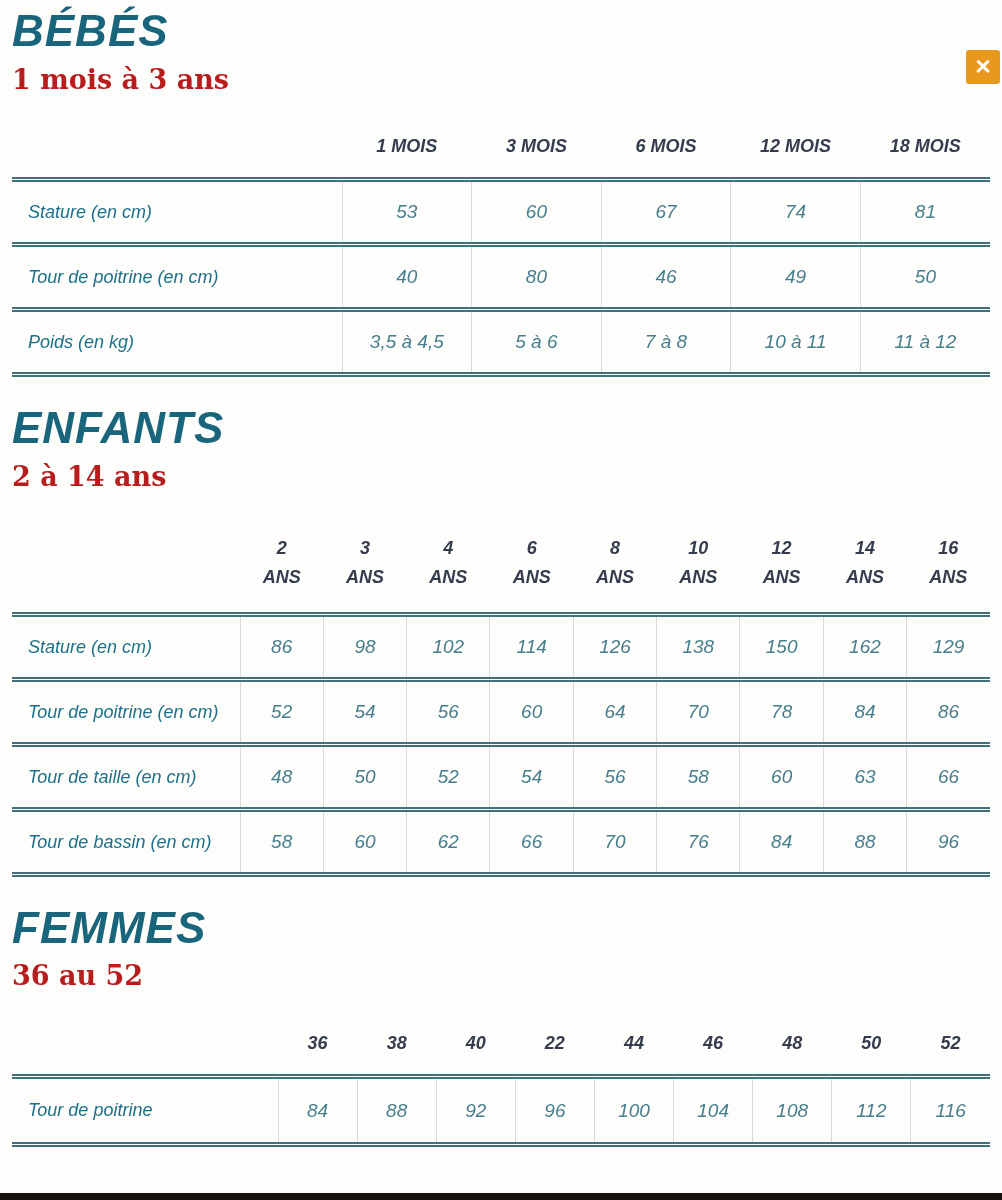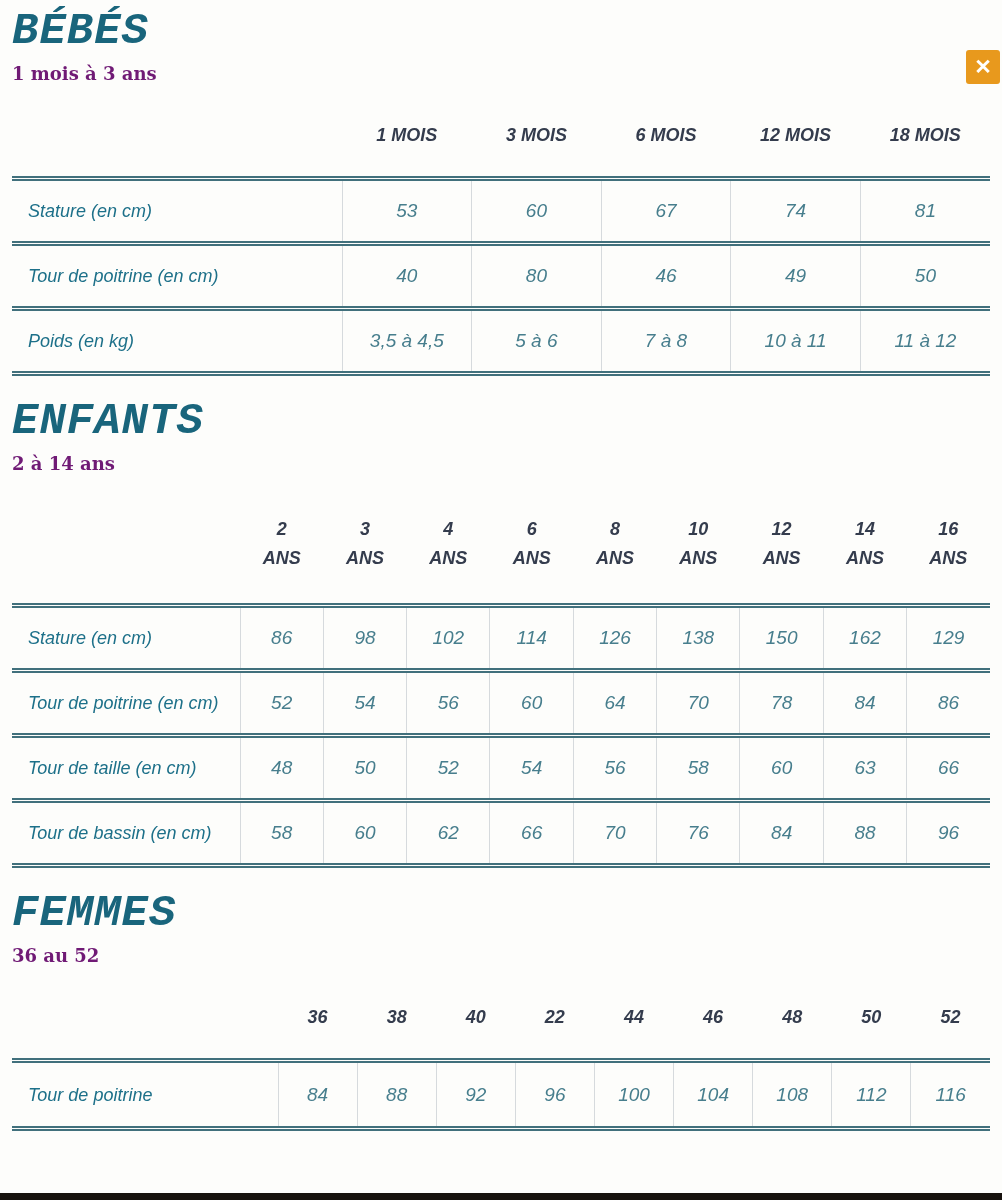--- a/index.html
+++ b/index.html
@@ -9,38 +9,38 @@
     height: 1200px;
     box-sizing: border-box;
     padding: 6px 12px 0 12px;
     background: #fdfdfb;
     font-family: "Liberation Sans", sans-serif;
     overflow: hidden;
   }
 
   
   .sec { margin: 0; }
-  .sec + .sec { margin-top: 20px; }
+  .sec + .sec { margin-top: 26px; }
   .title {
     margin: 0;
-    font-family: Liberation Mono, monospace;
+    font-family: Liberation Sans, sans-serif;
     font-style: italic;
     font-weight: 700;
     font-size: 44px;
     line-height: 1.15;
     color: #19657c;
     letter-spacing: 1px;
   }
   .subtitle {
     margin-top: 6px;
     font-family: "DejaVu Serif", serif;
     font-weight: 600;
-    font-size: 18px;
+    font-size: 27px;
     line-height: 1.25;
-    color: #701a75;
+    color: #b91c1c;
   }
 
   
   .close {
     position: absolute;
     top: 50px;
     right: 2px;
     width: 34px;
     height: 34px;
     padding: 0;
@@ -66,21 +66,21 @@
   .t-enfants { margin-top: 20px; }
   .t-femmes  { margin-top: 24px; }
 
   .sizes th {
     font-style: italic;
     font-weight: 700;
     font-size: 18px;
     color: #343c4d;
     text-align: center;
     vertical-align: bottom;
-    padding: 10px 4px 30px 4px;
+    padding: 10px 4px 20px 4px;
   }
   .sizes th div { line-height: 29px; }
   .t-bebes   th.corner { width: 322px; }
   .t-enfants th.corner { width: 220px; }
   .t-femmes  th.corner { width: 258px; }
 
   .sizes tbody td {
     height: 40px;
     vertical-align: middle;
     border-top: 5px double #41707c;

